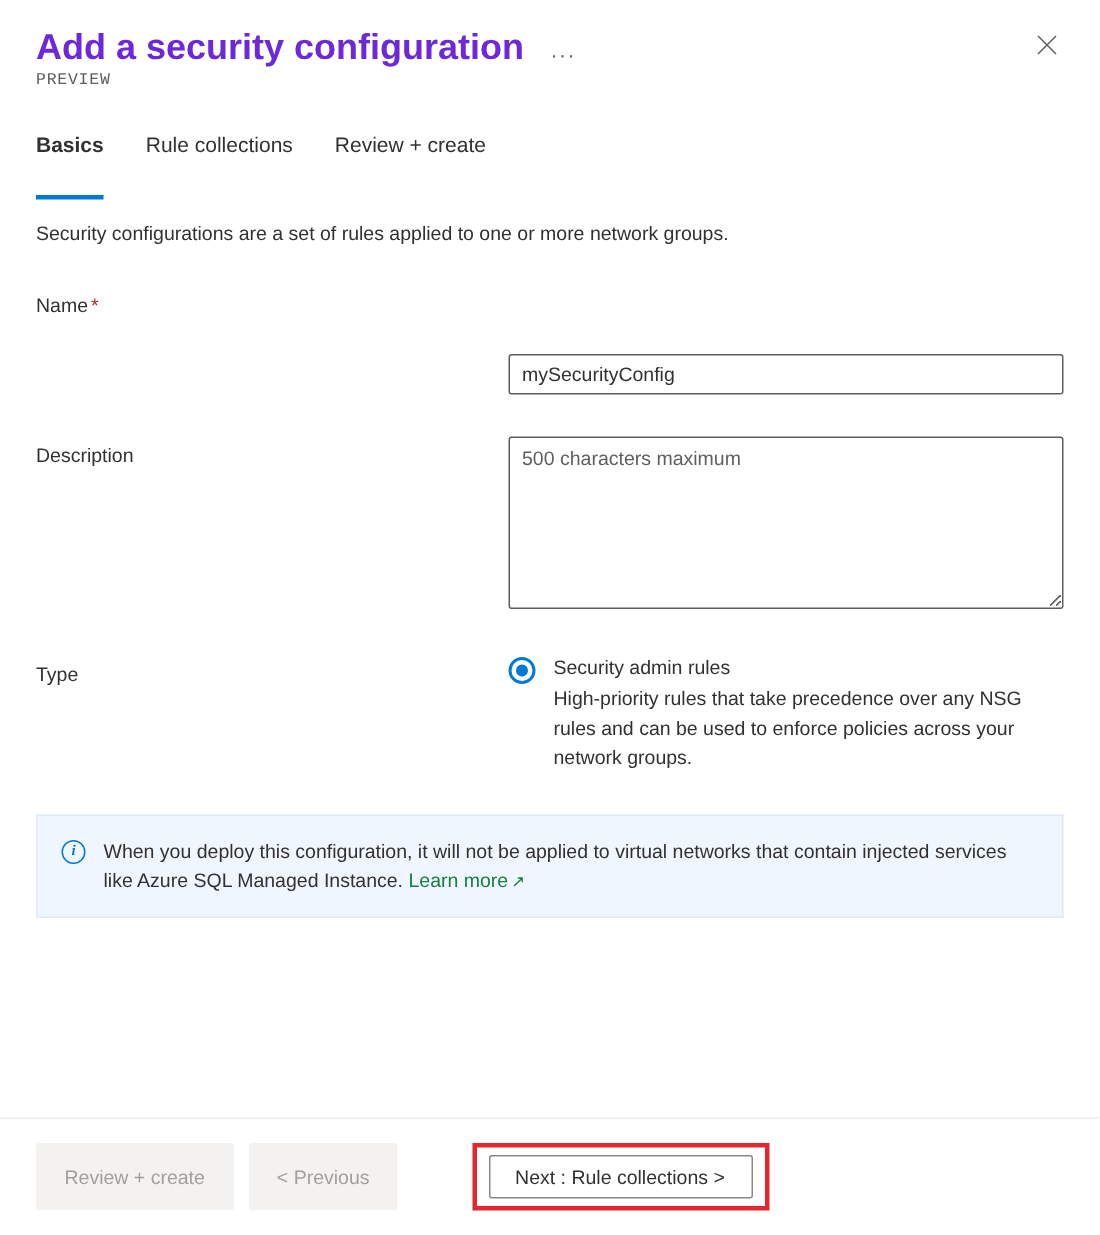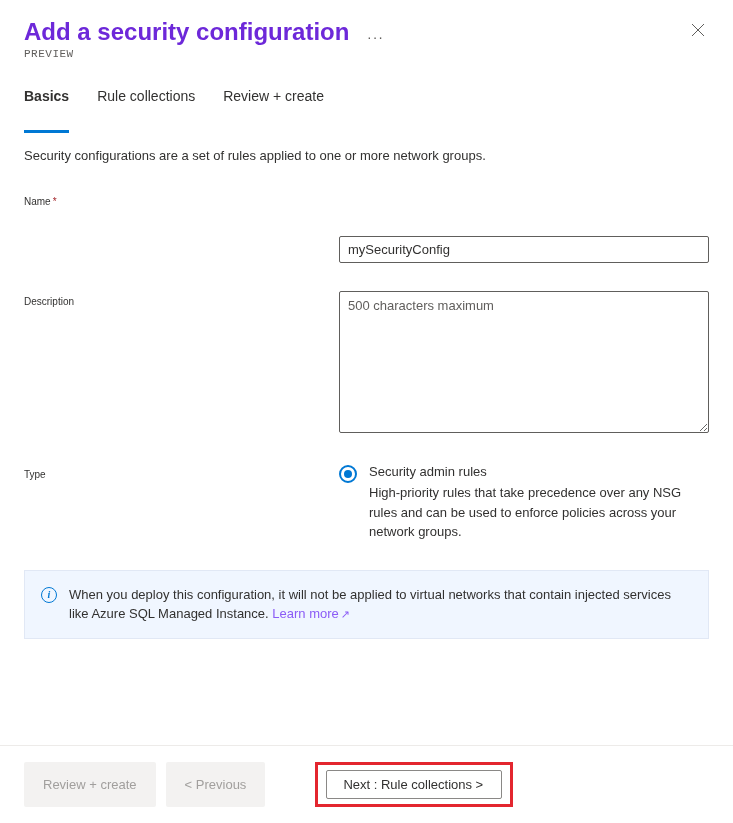--- a/index.html
+++ b/index.html
@@ -80,21 +80,21 @@
       padding: 28px 24px 0 24px;
     }
     .form-row {
       display: flex;
       align-items: flex-start;
       margin-bottom: 28px;
     }
     .form-label {
       width: 315px;
       flex-shrink: 0;
-      font-size: 10px;
+      font-size: 13px;
       color: #323130;
       padding-top: 5px;
     }
     .required {
       color: #a4262c;
       margin-left: 2px;
     }
     .form-control {
       flex: 1;
     }
@@ -103,21 +103,21 @@
       padding: 5px 8px;
       font-size: 13px;
       font-family: inherit;
       border: 1px solid #605e5c;
       border-radius: 2px;
       color: #323130;
       margin-top: 45px;
     }
     .textarea {
       width: 100%;
-      height: 142px;
+      height: 115px;
       padding: 6px 8px;
       font-size: 13px;
       font-family: inherit;
       border: 1px solid #605e5c;
       border-radius: 2px;
       resize: both;
       color: #323130;
     }
     .textarea::placeholder {
       color: #605e5c;
@@ -184,21 +184,21 @@
       color: #0078d4;
       font-size: 10px;
       font-style: italic;
       font-family: Georgia, serif;
       font-weight: bold;
     }
     .info-text {
       color: #323130;
     }
     .learn-more {
-      color: #8b5cf6;
+      color: #15803d;
       text-decoration: none;
       cursor: pointer;
     }
     .external-icon {
       font-size: 11px;
       margin-left: 2px;
     }
     .footer {
       position: absolute;
       bottom: 0;

